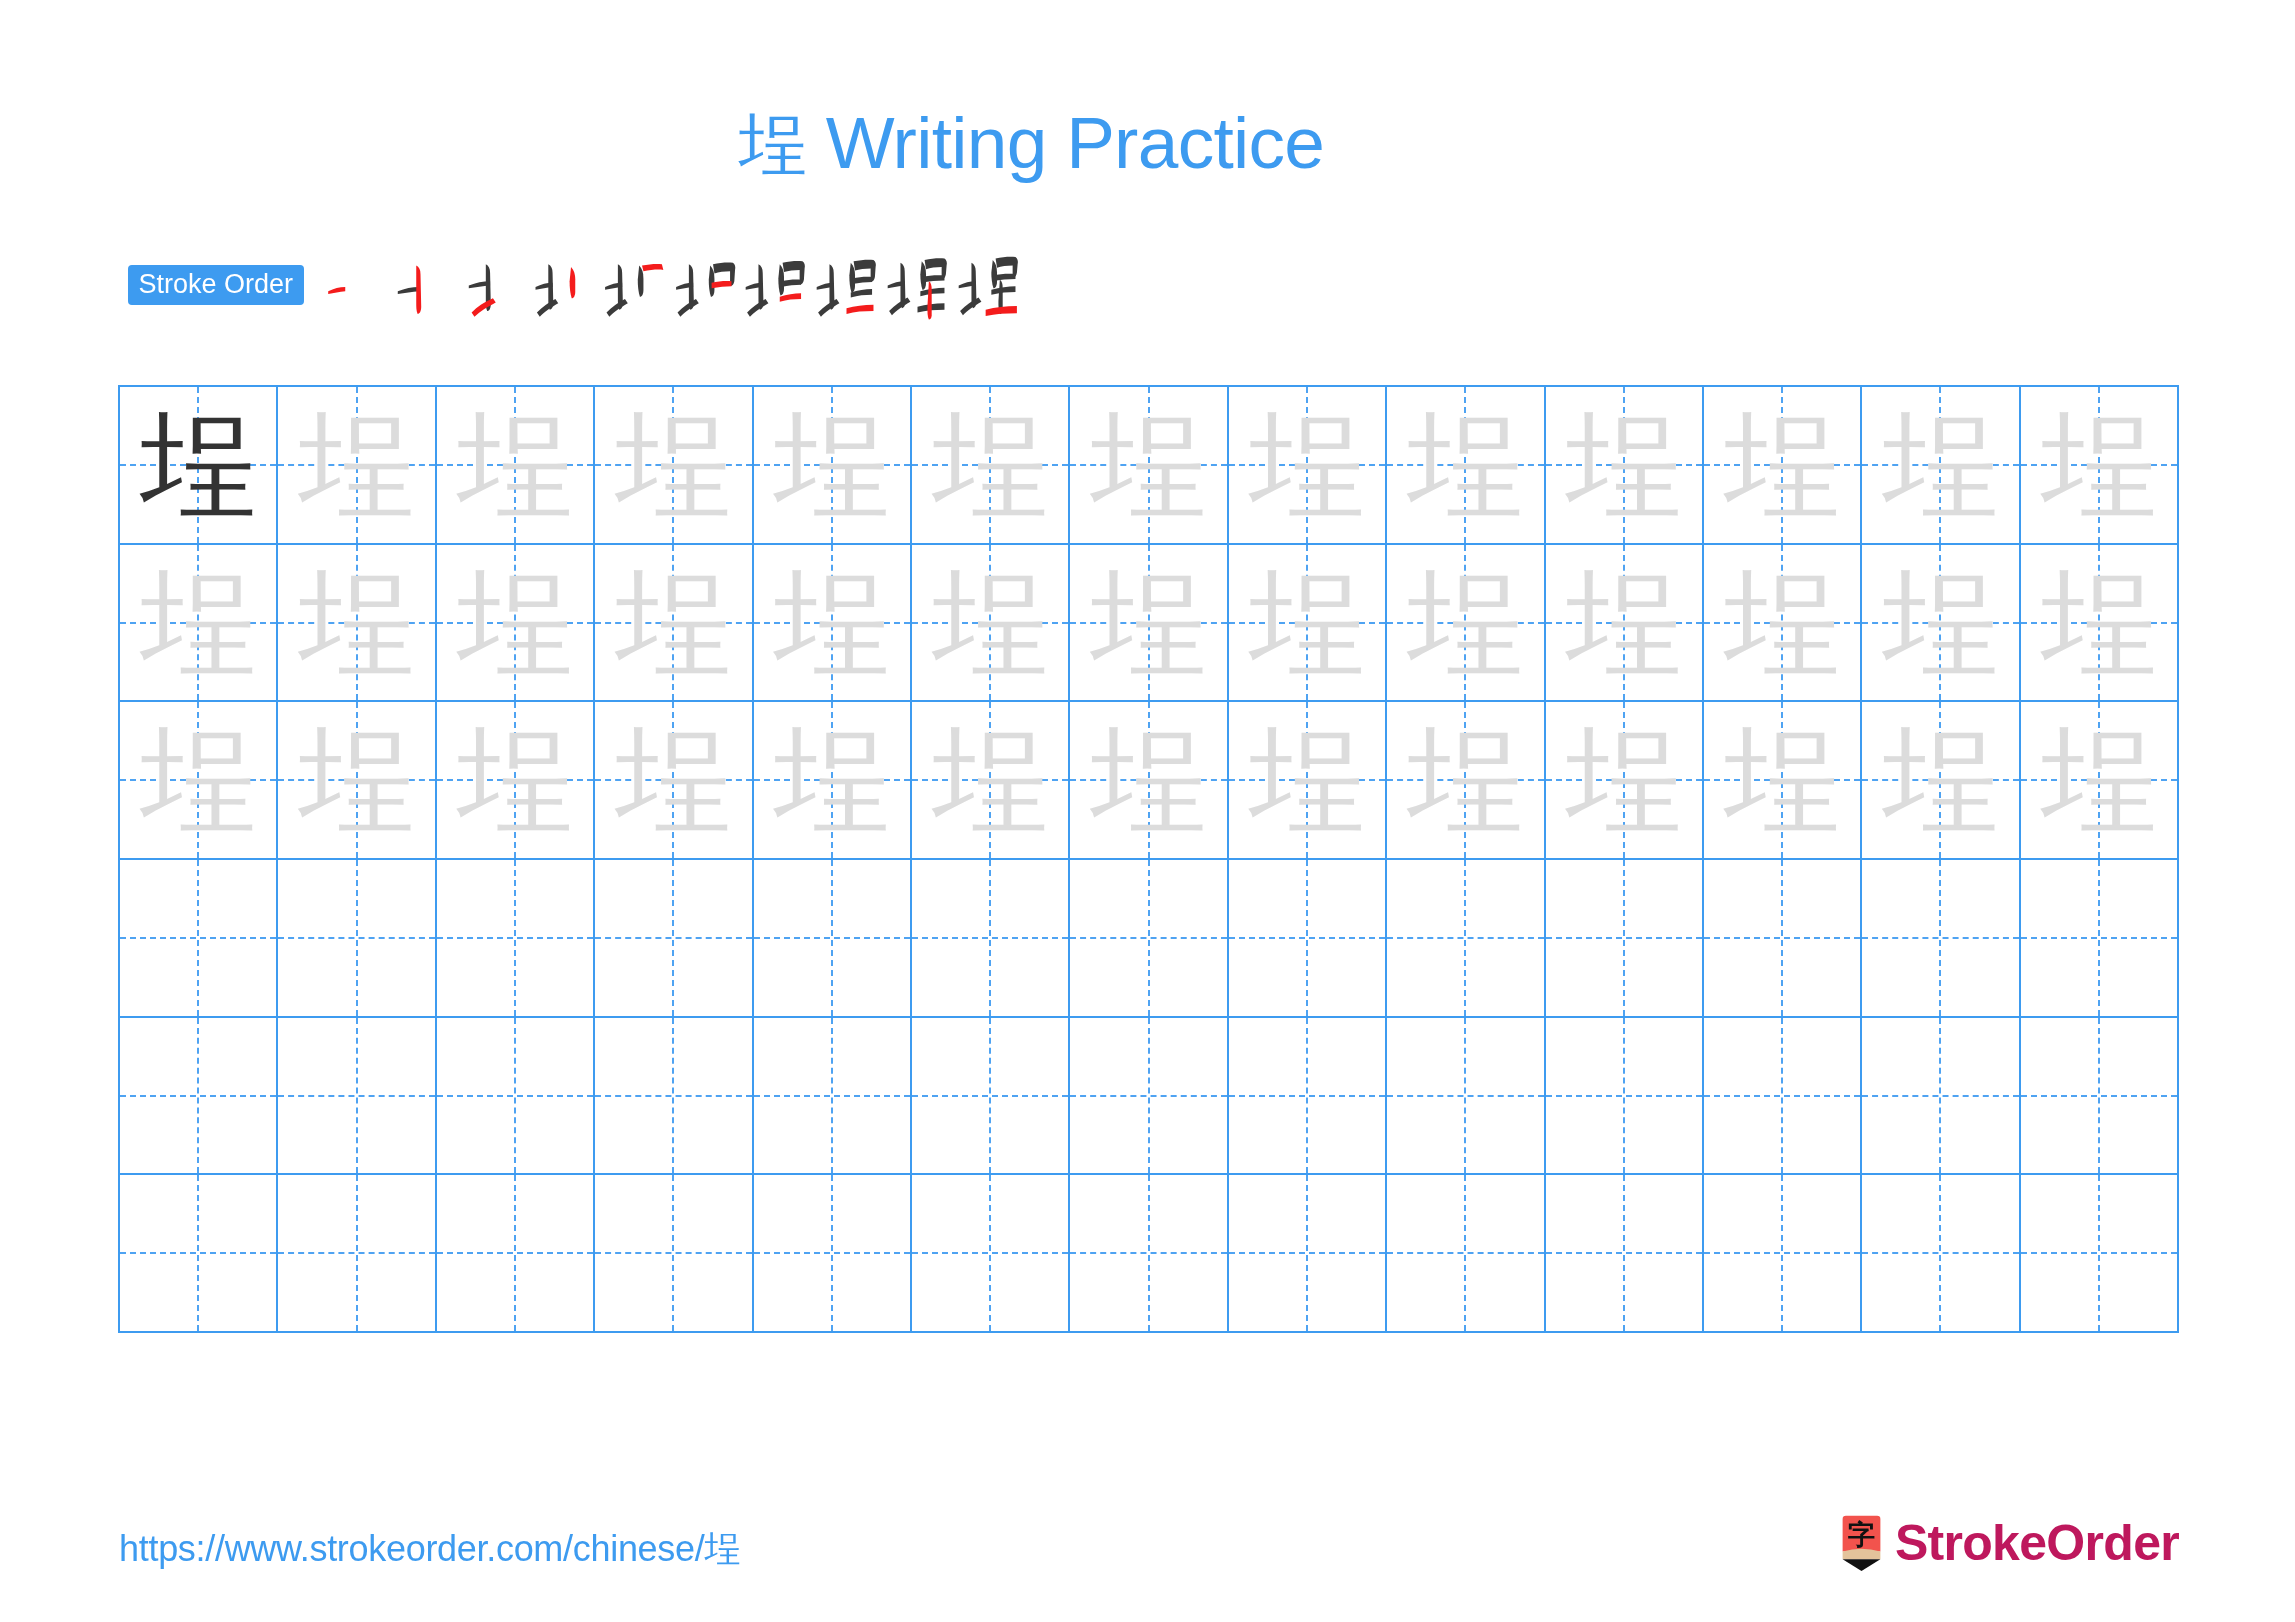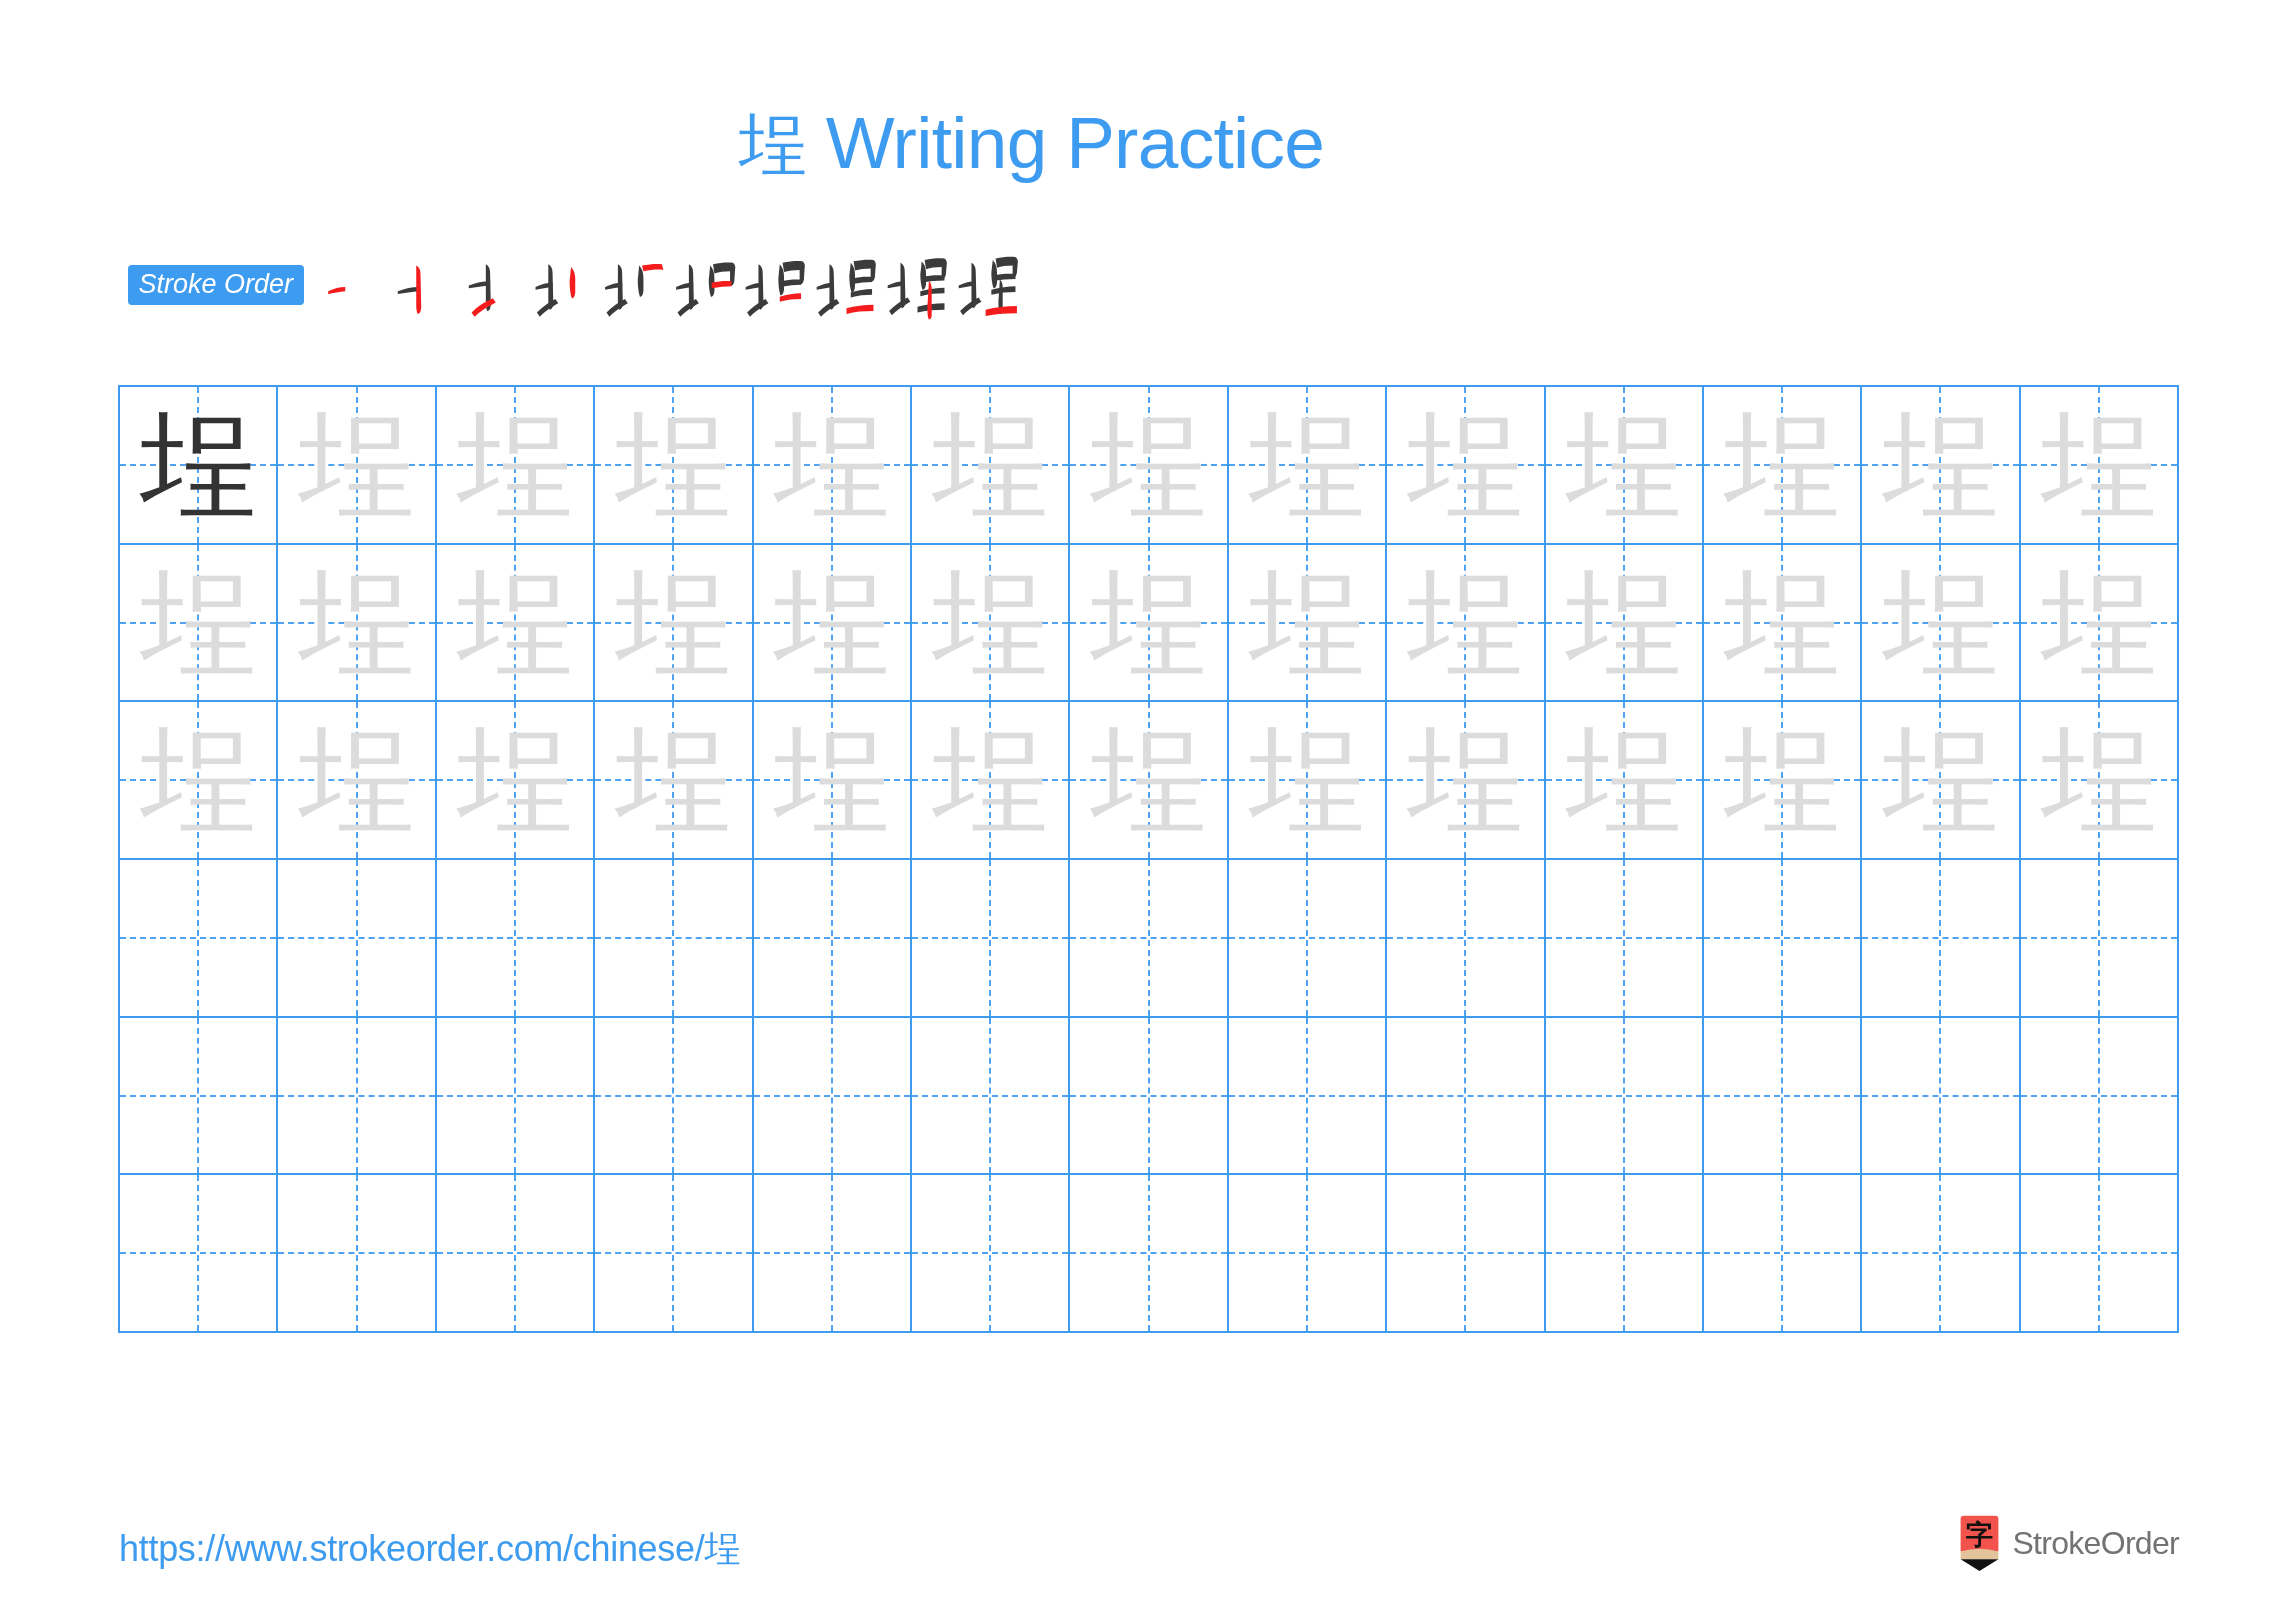--- a/index.html
+++ b/index.html
@@ -35,21 +35,20 @@
   }
 
   
   #stroke-order-row {
     position: absolute;
     top: 249px;
     left: 128px;
     height: 72px;
     display: flex;
     align-items: center;
-    font-style: italic;
   }
   #stroke-order-badge {
     background: #3d9bf0;
     color: #ffffff;
     font-size: 27px;
     font-weight: 400;
     padding: 5.9px 10.5px 7.2px 10.5px;
     border-radius: 3.9px;
     line-height: 1;
     white-space: nowrap;
@@ -162,23 +161,23 @@
     height: 59px;
   }
   #brand-mark {
     width: 43px;
     height: 56px;
     position: relative;
     margin-right: 11.8px;
     flex: 0 0 auto;
   }
   #brand-name {
-    font-size: 32px;
-    font-weight: normal;
-    color: #737373;
+    font-size: 50px;
+    font-weight: bold;
+    color: #be185d;
     line-height: 1;
     letter-spacing: -0.7px;
     white-space: nowrap;
   }
 </style>
 </head>
 <body>
 
 <div id="page-title">
   <span class="han">埕</span><span> Writing Practice</span>

